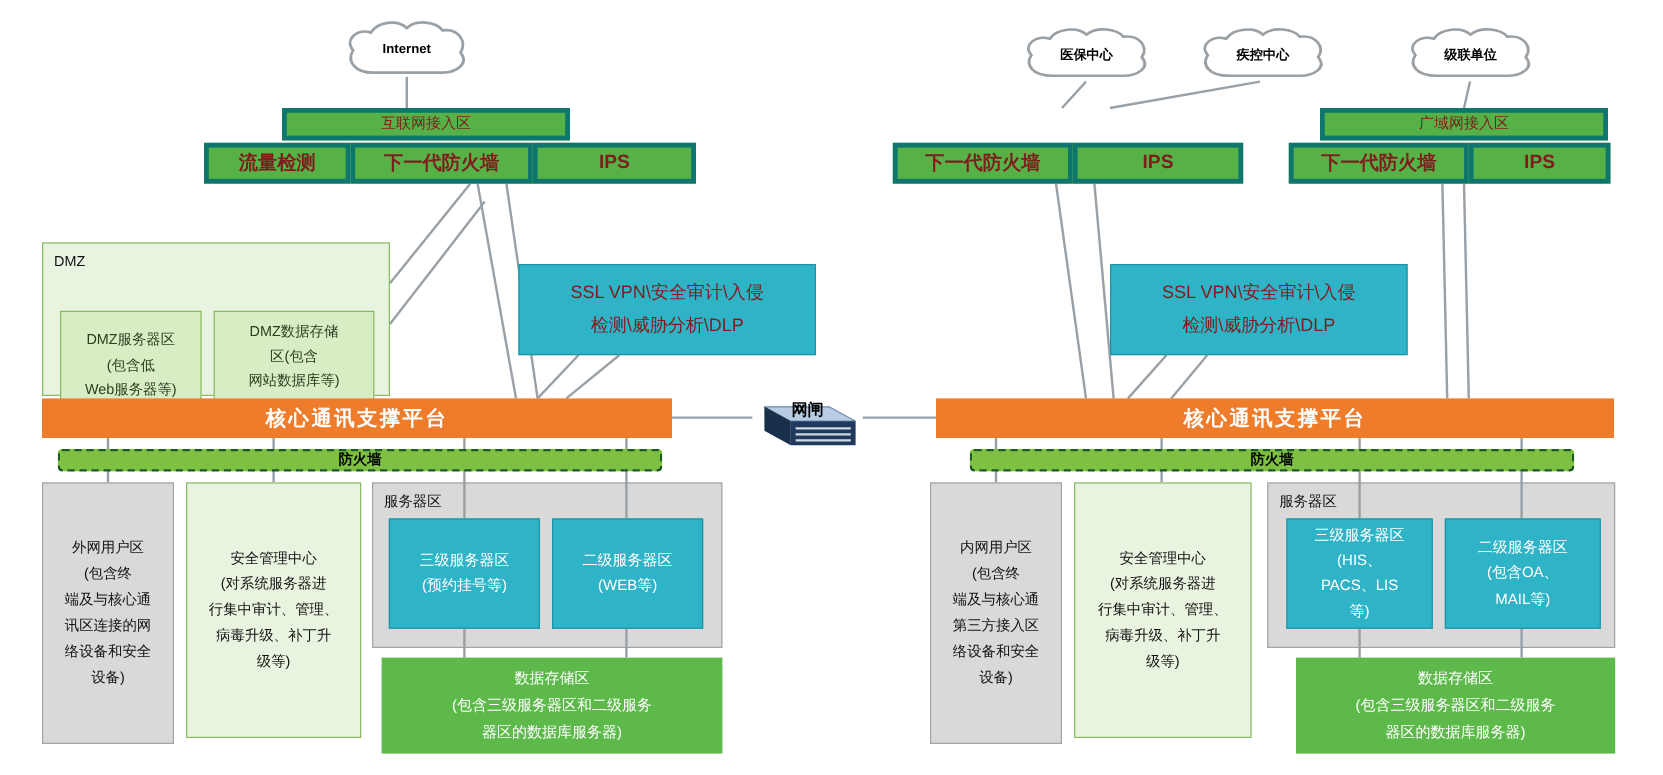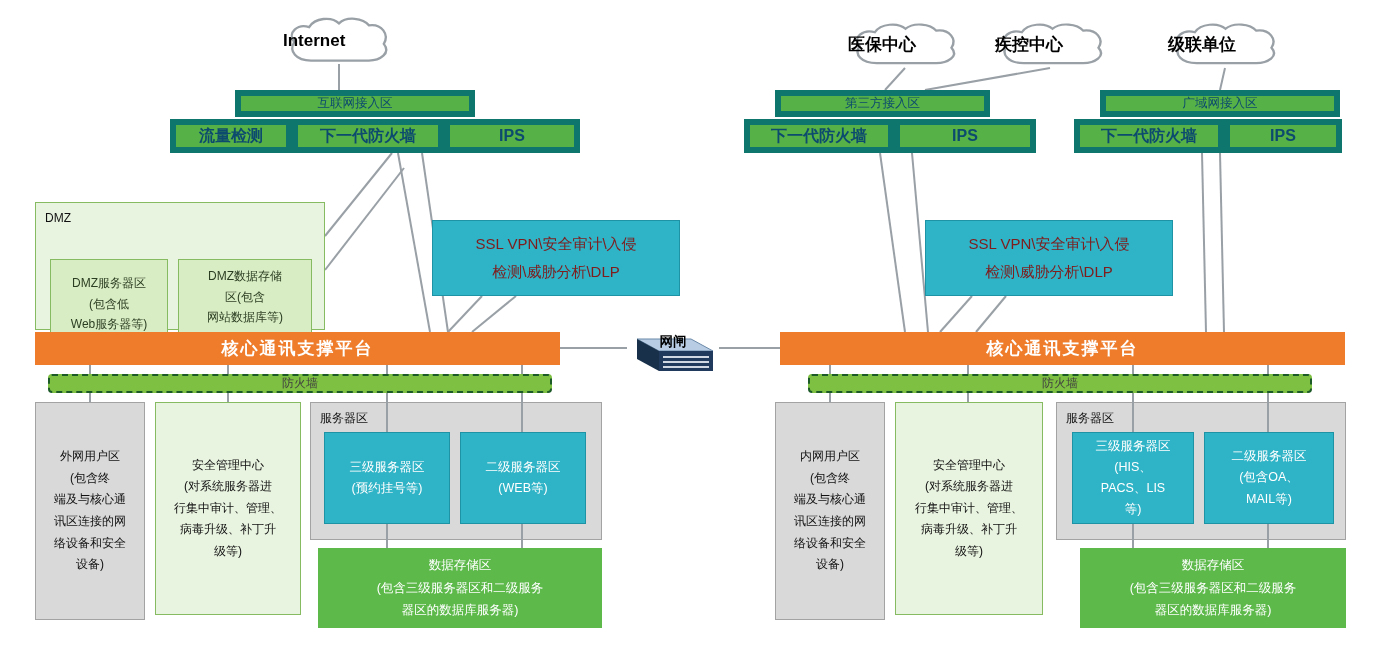--- a/index.html
+++ b/index.html
@@ -1,35 +1,35 @@
 <!DOCTYPE html>
 <html><head>
 <meta charset="utf-8">
 <style>
   html,body{margin:0;padding:0;background:#fff;}
   #canvas{position:relative;width:1386px;height:646px;background:#fff;overflow:hidden;
           font-family:"Liberation Sans","DejaVu Sans",sans-serif;}
   .abs{position:absolute;box-sizing:border-box;}
   .z1{z-index:1}.z2{z-index:2}.z3{z-index:3}
   .box{display:flex;align-items:center;justify-content:center;text-align:center;white-space:pre-line;}
-  .green{background:#56b247;color:#0c4a6e;border:6px solid #0f766e;}
+  .green{background:#56b247;color:#7f1d1d;border:4px solid #0f766e;}
   .hdr{font-size:12.5px;}
   .cell{font-weight:bold;font-size:16px;}
   .teal{background:#2fb3c6;color:#7f1d1d;font-size:15px;line-height:1.9;border:1px solid #1e93a5;}
   .tealsm{background:#2fb3c6;color:#fff;font-size:12.5px;line-height:1.7;border:1px solid #1e93a5;padding:4px;}
   .orange{background:#ee7c2b;color:#fff;font-weight:bold;font-size:17px;letter-spacing:2px;}
-  .fwbar{background:#7ec142;border:2px dashed #1c5a28;color:#404040;font-weight:normal;font-size:12px;border-radius:4px;}
+  .fwbar{background:#7ec142;border:2px dashed #1c5a28;color:#000000;font-weight:bold;font-size:12px;border-radius:4px;}
   .gray{background:#d9d9d9;border:1px solid #a3a3a3;color:#111;font-size:12px;line-height:1.8;padding:6px;}
   .pale{background:#e9f4e0;border:1px solid #86bb62;color:#111;font-size:12px;line-height:1.8;padding:6px;}
   .dmzbox{background:#d9edc4;border:1px solid #86bb62;color:#2c3e22;font-size:12px;line-height:1.7;padding:4px;margin-top:28px;}
   .storage{background:#5cb94a;color:#fff;font-size:12.5px;line-height:1.8;padding:4px;}
   .container-label{position:absolute;top:5px;left:9px;font-size:12px;color:#111;white-space:nowrap;}
   .cloud svg{position:absolute;left:0;top:0;width:100%;height:100%;}
   .cloud-label{position:absolute;left:0;right:0;top:50%;transform:translateY(-55%);
-               text-align:left;font-size:17px;font-weight:bold;color:#000;}
+               text-align:center;font-size:11px;font-weight:bold;color:#000;}
   .dev-label{position:absolute;left:0;right:0;top:2px;text-align:center;font-size:13.5px;font-weight:bold;color:#000;}
 </style>
 </head>
 <body>
 
 <div id="canvas">
 
   <div class="abs z1 gray" style="left:310px;top:402px;width:292px;height:138px;padding:0;">
     <span class="container-label">服务器区</span>
   </div>
@@ -150,39 +150,38 @@
     </svg>
     <span class="cloud-label">疾控中心</span>
   </div>
   <div class="abs z3 cloud" style="left:1168px;top:22px;width:115px;height:48px;">
     <svg viewBox="0 0 120 56" preserveAspectRatio="none">
       <path d="M30 48 C14 48 6 38 12 28 C4 18 16 8 28 12 C34 2 52 0 60 8 C68 0 86 2 92 10 C106 8 114 20 108 30 C116 40 104 48 92 48 Z" fill="#ffffff" stroke="#99a0a6" stroke-width="2.5"></path>
     </svg>
     <span class="cloud-label">级联单位</span>
   </div>
 
-  <div class="abs z3 box green hdr" style="left:775px;top:90px;width:215px;height:27px;">第三方接入区</div>
   <div class="abs z3 box green cell" style="left:744px;top:119px;width:150px;height:34px;">下一代防火墙</div>
   <div class="abs z3 box green cell" style="left:894px;top:119px;width:142px;height:34px;">IPS</div>
 
   <div class="abs z3 box green hdr" style="left:1100px;top:90px;width:240px;height:27px;">广域网接入区</div>
   <div class="abs z3 box green cell" style="left:1074px;top:119px;width:150px;height:34px;">下一代防火墙</div>
   <div class="abs z3 box green cell" style="left:1224px;top:119px;width:118px;height:34px;">IPS</div>
 
   <div class="abs z3 box teal" style="left:925px;top:220px;width:248px;height:76px;">SSL VPN\安全审计\入侵
 检测\威胁分析\DLP</div>
 
   <div class="abs z3 box orange" style="left:780px;top:332px;width:565px;height:33px;">核心通讯支撑平台</div>
 
   <div class="abs z3 box fwbar" style="left:808px;top:374px;width:504px;height:19px;">防火墙</div>
 
   <div class="abs z3 box gray" style="left:775px;top:402px;width:110px;height:218px;">内网用户区
 (包含终
 端及与核心通
-讯区连接的网
+第三方接入区
 络设备和安全
 设备)</div>
 
   <div class="abs z3 box pale" style="left:895px;top:402px;width:148px;height:213px;">安全管理中心
 (对系统服务器进
 行集中审计、管理、
 病毒升级、补丁升
 级等)</div>
 
   <div class="abs z3 box tealsm" style="left:1072px;top:432px;width:122px;height:92px;">三级服务器区

